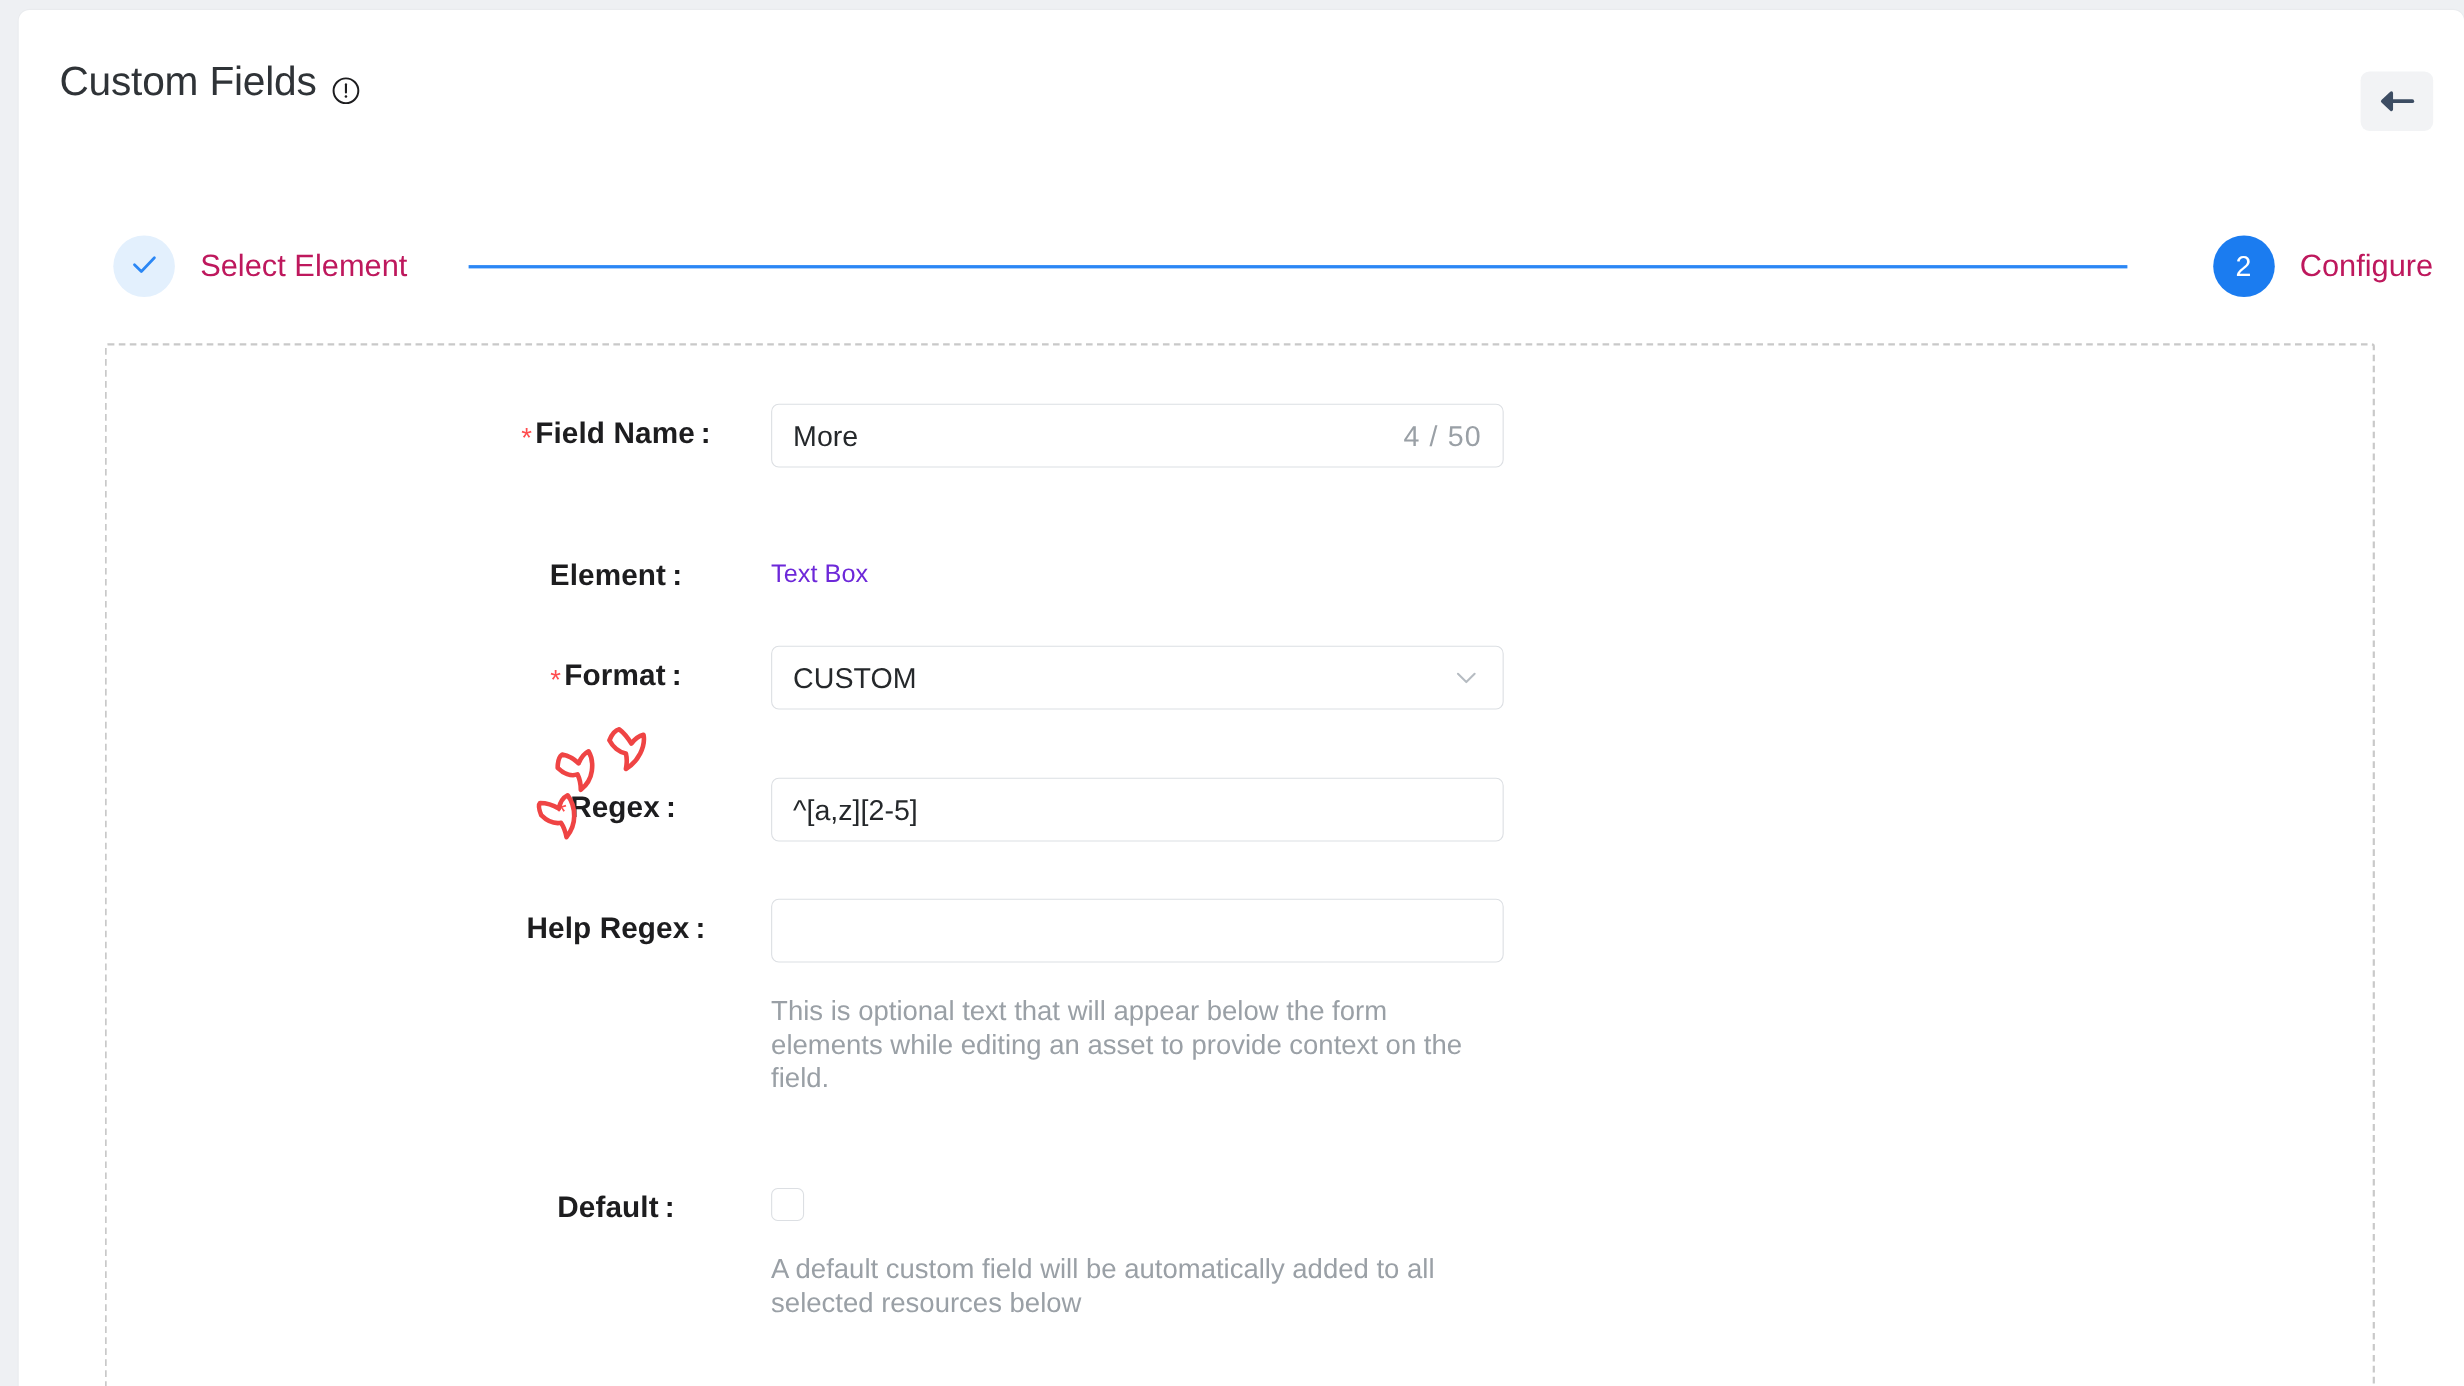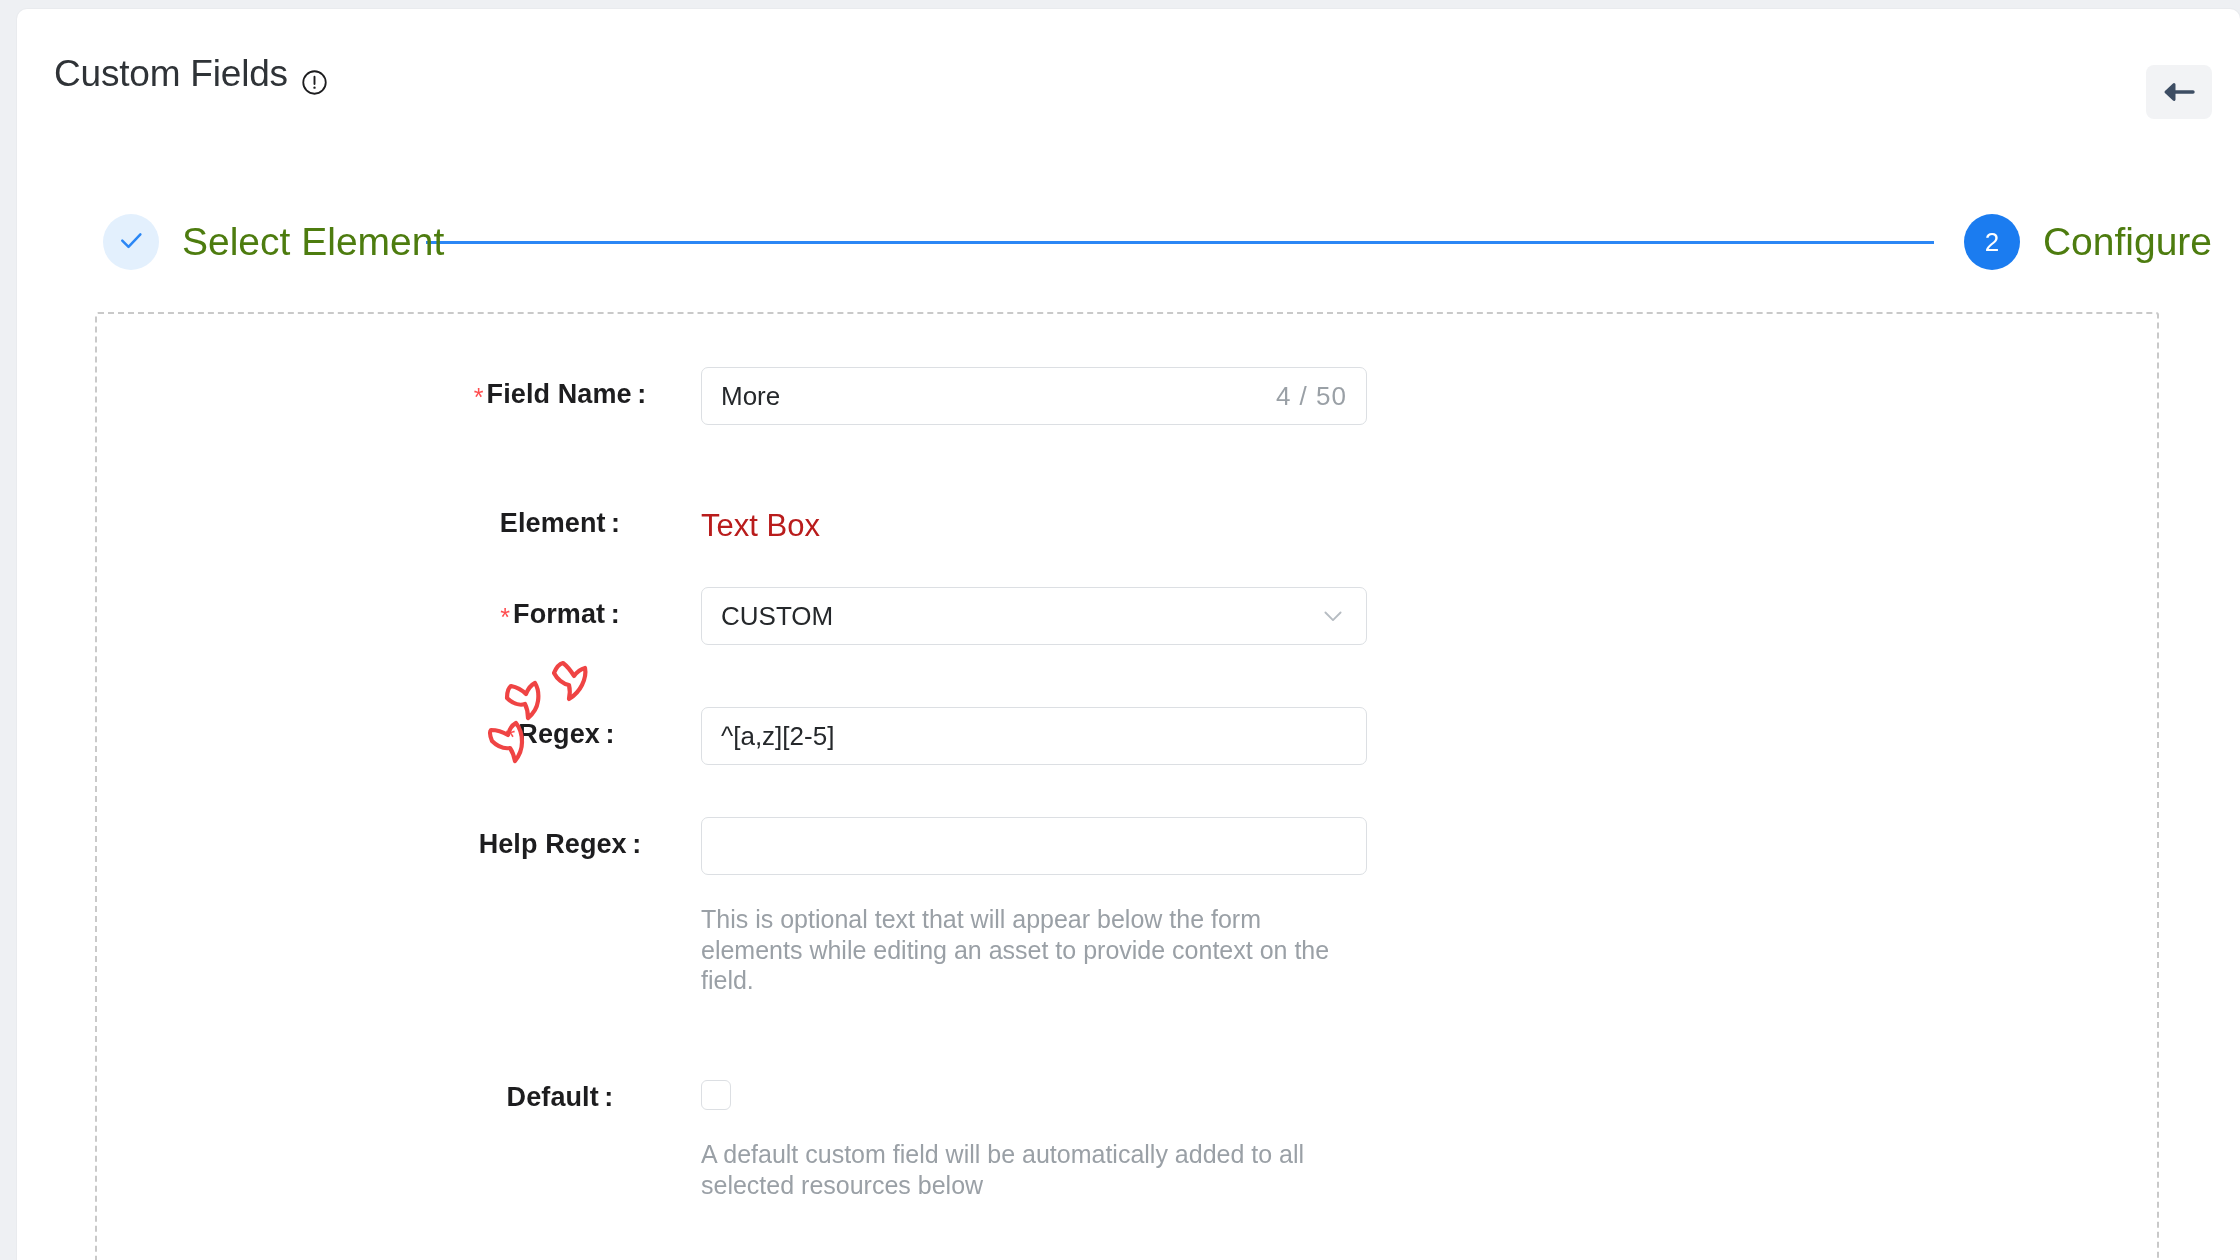--- a/index.html
+++ b/index.html
@@ -87,22 +87,22 @@
   .step-circle.done {
     background: #e3f0fd;
   }
   .step-circle.active {
     background: #1b7cf0;
     color: #ffffff;
     font-size: 26px;
     font-weight: 400;
   }
   .step-label {
-    font-size: 39px;
-    color: #4d7c0f;
+    font-size: 28px;
+    color: #be185d;
     white-space: nowrap;
   }
   .step-line {
     position: absolute;
     left: 409px;
     right: 306px;
     top: 27px;
     height: 3px;
     background: #2b87f5;
   }
@@ -163,22 +163,22 @@
     font-size: 26px;
     letter-spacing: 1px;
   }
   .input .caret {
     margin-left: auto;
     color: #b6bcc2;
     display: flex;
     align-items: center;
   }
   .static-value {
-    font-size: 31px;
-    color: #b91c1c;
+    font-size: 23px;
+    color: #6d28d9;
     padding-top: 12px;
     white-space: nowrap;
   }
   .hint {
     width: 666px;
     margin-top: 29px;
     font-size: 25px;
     line-height: 1.22;
     color: #9aa0a6;
   }

